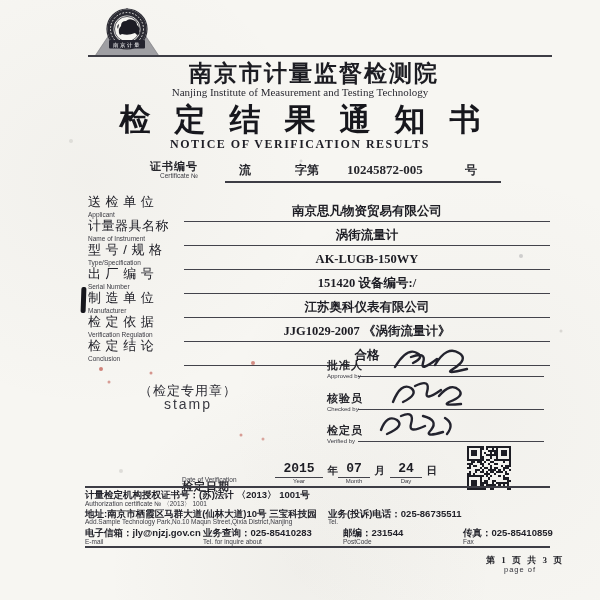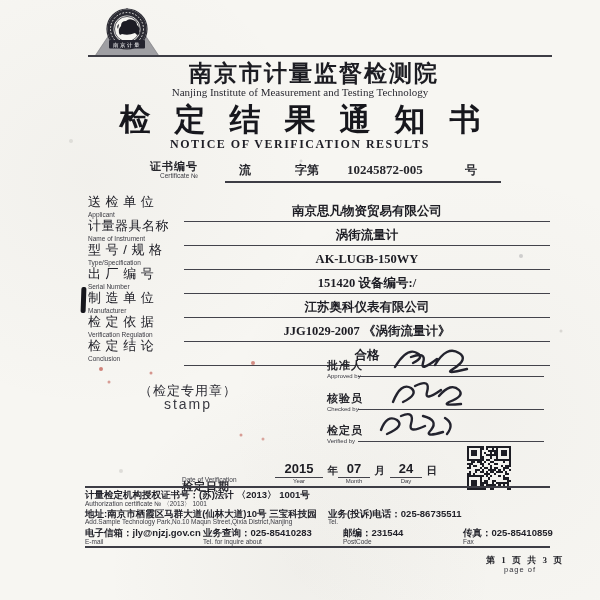--- a/index.html
+++ b/index.html
@@ -56,21 +56,21 @@
   .sig path{fill:none;stroke:#23232e;stroke-width:2.4;stroke-linecap:round;stroke-linejoin:round;}
 
   
   .qr{position:absolute;left:464px;top:446px;width:50px;height:44px;}
 
   
   .daterow{position:absolute;left:182px;top:461px;width:320px;height:26px;}
   .dlabel-cn{position:absolute;left:0;top:18px;font-size:11px;font-weight:bold;letter-spacing:1px;}
   .dlabel-en{position:absolute;left:0;top:15px;font-size:6.5px;color:#3a3a42;}
   .du{position:absolute;top:0;}
-  .du-num{display:block;text-align:center;font-family:Liberation Sans, sans-serif;
+  .du-num{display:block;text-align:center;font-family:Liberation Mono, monospace;
     font-size:13px;font-weight:bold;border-bottom:1.5px solid #43434b;padding-bottom:1px;color:#1d1d24;}
   .du-cjk{position:absolute;right:-15px;top:3px;font-size:10.5px;font-weight:bold;}
   .du-en{text-align:center;font-size:6px;color:#3a3a42;}
 
   
   .f-cn{position:absolute;font-size:9.5px;font-weight:bold;color:#22222a;white-space:nowrap;}
   .f-en{position:absolute;font-size:6.5px;color:#3a3a42;white-space:nowrap;}
   .pag-cn{position:absolute;left:470px;top:554px;width:110px;font-size:9px;font-weight:bold;letter-spacing:2px;text-align:center;font-family:Liberation Serif, serif;}
   .pag-en{position:absolute;left:470px;top:565px;width:100px;font-size:7.5px;color:#33333b;text-align:center;letter-spacing:1px;}
 

